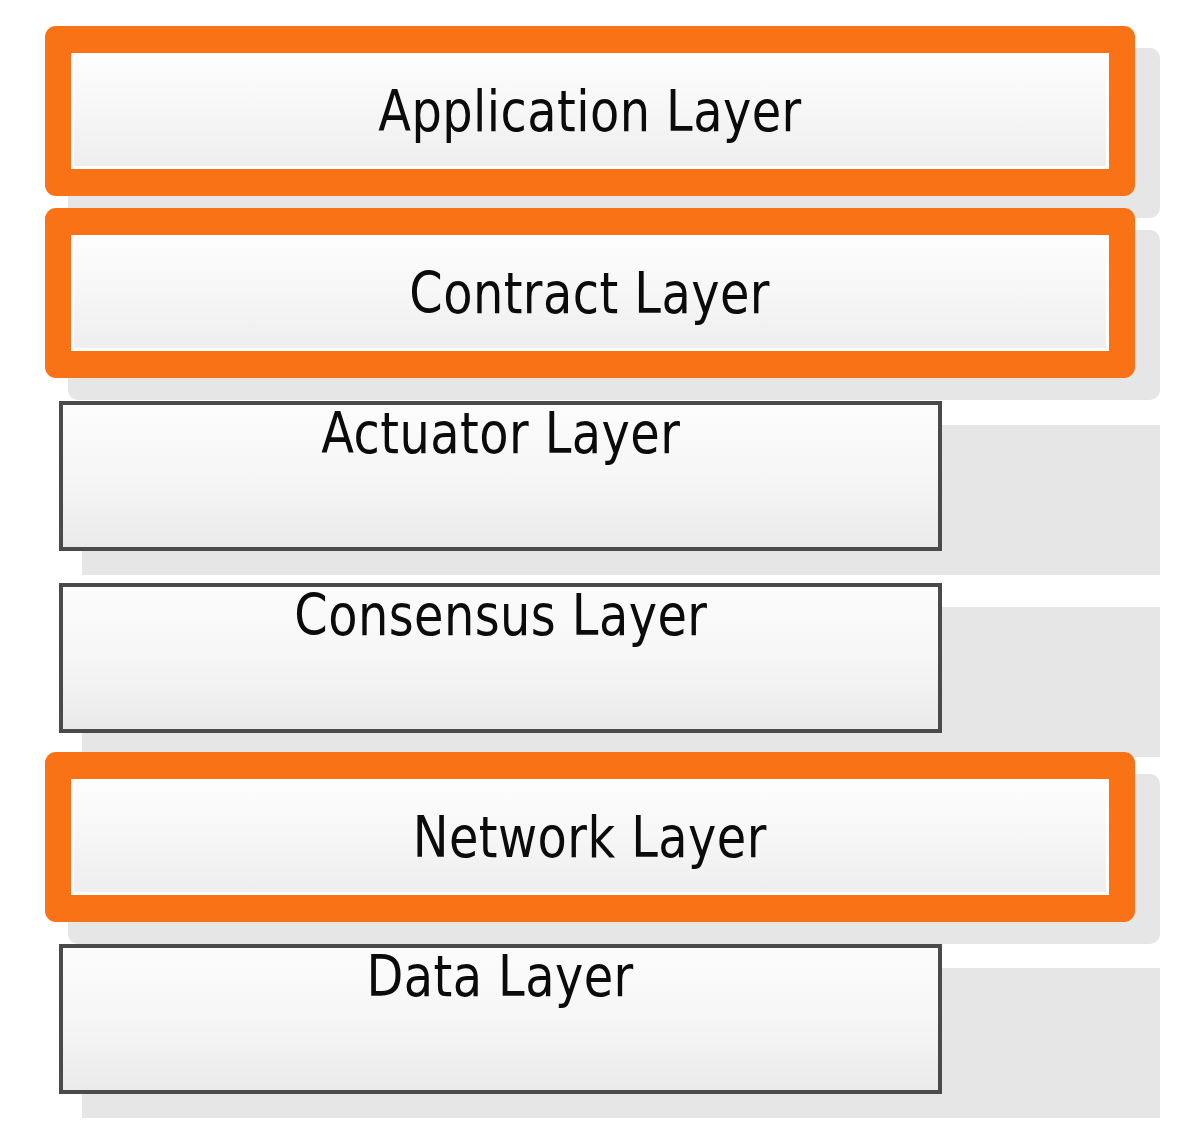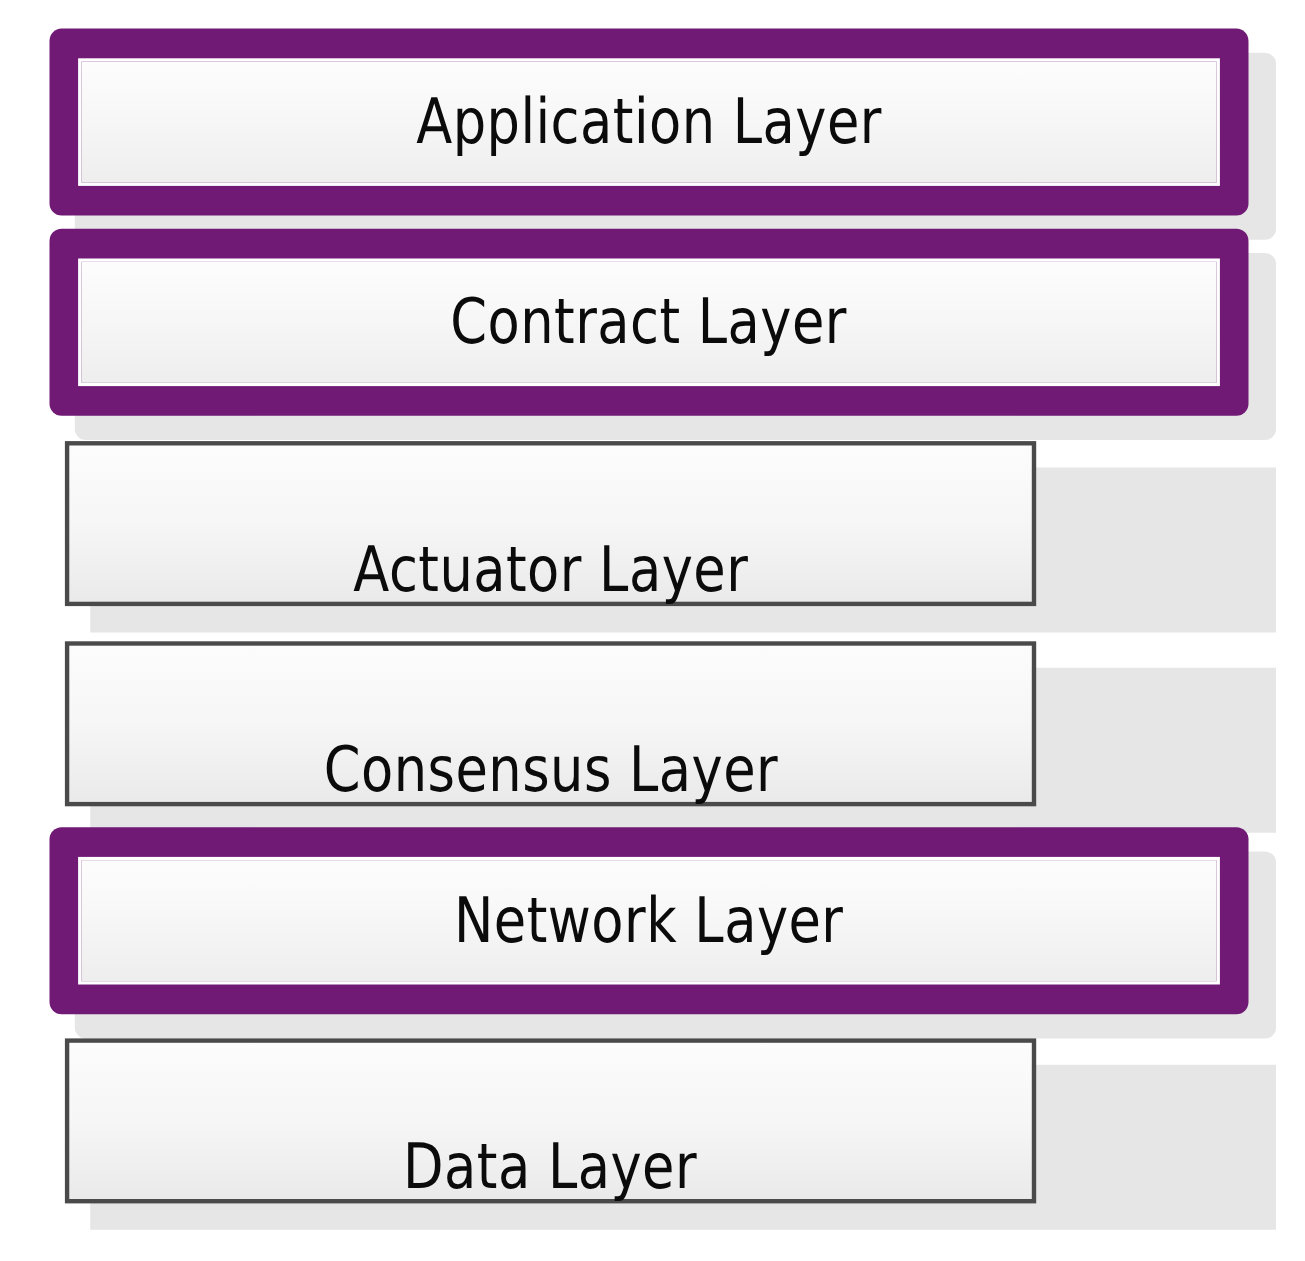--- a/index.html
+++ b/index.html
@@ -38,21 +38,21 @@
     border-radius: 10px;
   }
 
   .layer-row.highlight .frame {
     position: absolute;
     left: 45px;
     top: 0;
     width: 1090px;
     height: 100%;
     box-sizing: border-box;
-    background: #701a75;
+    background: #f97316;
     border-radius: 11px;
     padding: 27px 26px;
   }
 
   .layer-row.highlight .panel {
     width: 100%;
     height: 100%;
     box-sizing: border-box;
     background: linear-gradient(to bottom, #fdfdfd 0%, #f7f7f7 45%, #eeeeee 100%);
     border: 3px solid #ffffff;
@@ -74,21 +74,21 @@
   .layer-row.plain .panel {
     position: absolute;
     left: 59px;
     top: 0;
     width: 883px;
     height: 100%;
     box-sizing: border-box;
     background: linear-gradient(to bottom, #fcfcfc 0%, #f6f6f6 50%, #eaeaea 100%);
     border: 4px solid #4a4a4a;
     display: flex;
-    align-items: flex-end;
+    align-items: flex-start;
     justify-content: center;
   }
 
   
   .layer-label {
     font-family: "DejaVu Sans", sans-serif;
     font-size: 57px;
     font-weight: 400;
     color: #0b0b0b;
     letter-spacing: 0.5px;

